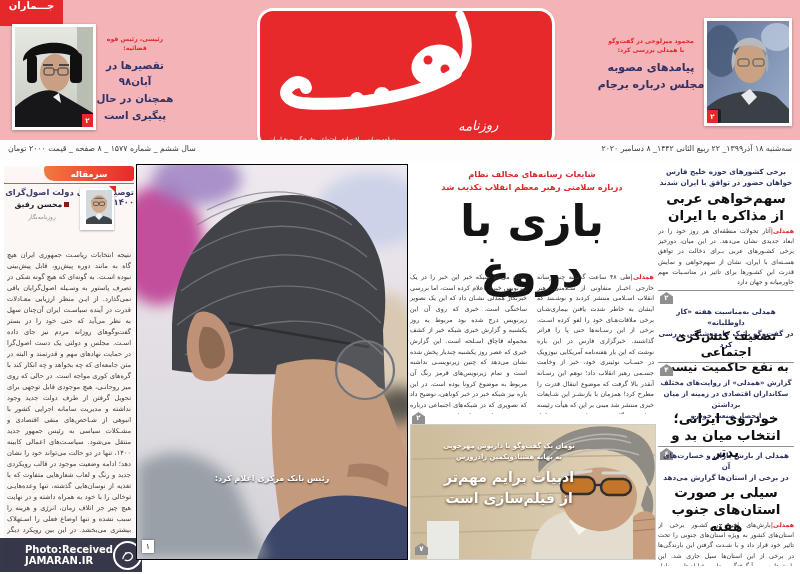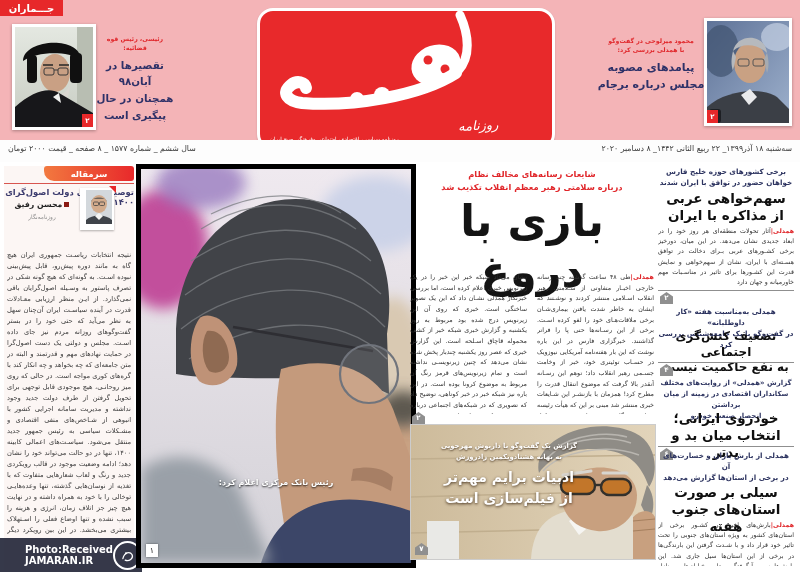--- a/index.html
+++ b/index.html
@@ -3,22 +3,22 @@
 <meta charset="utf-8">
 <style>
   html,body{margin:0;padding:0;background:#e9e9e9;}
   .page{position:relative;width:800px;height:574px;background:#ffffff;overflow:hidden;
         font-family:"DejaVu Sans",sans-serif;}
   .pre{white-space:pre-line;}
   .rtl{direction:rtl;unicode-bidi:embed;}
 
   
   .topband{position:absolute;left:0;top:0;width:800px;height:140px;background:#f4b4b7;}
-  .corner-strip{position:absolute;left:0;top:0;width:63px;height:16px;background:#e7282a;
-    color:#fff;font-size:10px;font-weight:bold;display:flex;align-items:center;justify-content:center;
+  .corner-strip{position:absolute;left:0;top:0;width:63px;height:26px;background:#e7282a;
+    color:#fff;font-size:10px;font-weight:bold;display:flex;justify-content:center;
     overflow:hidden;}
   .photo-frame{position:absolute;background:#fff;padding:3px;box-shadow:0 1px 3px rgba(0,0,0,.3);}
   .photo-frame svg{display:block;}
   .red-badge{position:absolute;width:11px;height:13px;background:#e7282a;color:#fff;font-size:7px;
     display:flex;align-items:center;justify-content:center;font-weight:bold;}
   .topstory{position:absolute;text-align:center;}
   .topstory .kicker{font-size:6.2px;font-weight:bold;color:#e0262a;line-height:1.5;}
   .topstory .title{margin-top:4px;font-size:10.3px;font-weight:bold;color:#2e3168;line-height:1.62;}
 
   
@@ -57,21 +57,21 @@
     font-size:6.7px;line-height:1.64;text-align:justify;color:#3a3a3a;}
 
   
   .watermark{position:absolute;left:-4px;top:372px;width:142px;height:34px;
     background:rgba(26,30,49,0.88);display:flex;align-items:center;padding-left:6px;box-sizing:border-box;}
   .wm-circle{width:25px;height:25px;border:2px solid #fff;border-radius:50%;flex:0 0 auto;
     display:flex;align-items:center;justify-content:center;}
   .wm-text{margin-left:5px;color:#fff;font-size:10px;font-weight:bold;line-height:1.15;direction:ltr;}
 
   
-  .main-photo{position:absolute;left:136px;top:2px;width:270px;height:394px;border:5px solid #000000;
+  .main-photo{position:absolute;left:136px;top:2px;width:270px;height:394px;border:1px solid #000000;
     box-sizing:content-box;overflow:hidden;}
   .mp-kicker{position:absolute;left:0;right:0;bottom:76px;text-align:center;color:#fff;font-size:8px;
     font-weight:bold;text-shadow:0 1px 2px rgba(0,0,0,.85);}
   .mp-title{position:absolute;left:0;right:0;bottom:12px;text-align:center;color:#fff;font-size:19.5px;
     font-weight:800;line-height:1.5;text-shadow:0 1px 4px rgba(0,0,0,.7);}
   .white-badge{position:absolute;left:5px;bottom:6px;width:12px;height:13px;background:#fff;color:#222;
     font-size:8px;display:flex;align-items:center;justify-content:center;box-shadow:0 0 2px rgba(0,0,0,.5);}
 
   
   .lead{position:absolute;left:410px;top:4px;width:244px;height:254px;}
@@ -314,21 +314,21 @@
           </g>
         <path d="M236,60 C244,70 244,86 238,96 L230,80 Z" fill="#8f8c86"></path>
         <rect x="150" y="52" width="34" height="17" rx="8" fill="#c2762a" stroke="#33302b" stroke-width="2.4"></rect>
         <rect x="190" y="54" width="30" height="16" rx="8" fill="#c2762a" stroke="#33302b" stroke-width="2.4"></rect>
         <line x1="184" y1="60" x2="190" y2="60" stroke="#33302b" stroke-width="2.4"></line>
         <path d="M152,50 L180,46 M192,48 L216,48" stroke="#d8d5cf" stroke-width="3" stroke-linecap="round"></path>
         <path d="M222,134 L222,92 C230,84 240,84 244,92 L244,134 Z" fill="#c8a07f"></path>
         <path d="M222,96 L244,94 M222,106 L244,104" stroke="#a57f5e" stroke-width="1.2"></path>
       </svg>
       <div class="cu-overlay">
-        <div class="cu-kicker rtl pre">گزارش یک گفت‌وگو با داریوش مهرجویی
+        <div class="cu-kicker rtl pre">تومان یک گفت‌وگو با داریوش مهرجویی
 به بهانه هشتادویکمین زادروزش</div>
         <div class="cu-title rtl pre">ادبیات برایم مهم‌تر
 از فیلم‌سازی است</div>
       </div>
       <div class="house-badge">۷</div>
     </div>
 
     <div class="rightcol">
 
       <div class="rc-kicker rtl pre" style="top:0;">برخی کشورهای حوزه خلیج فارس

